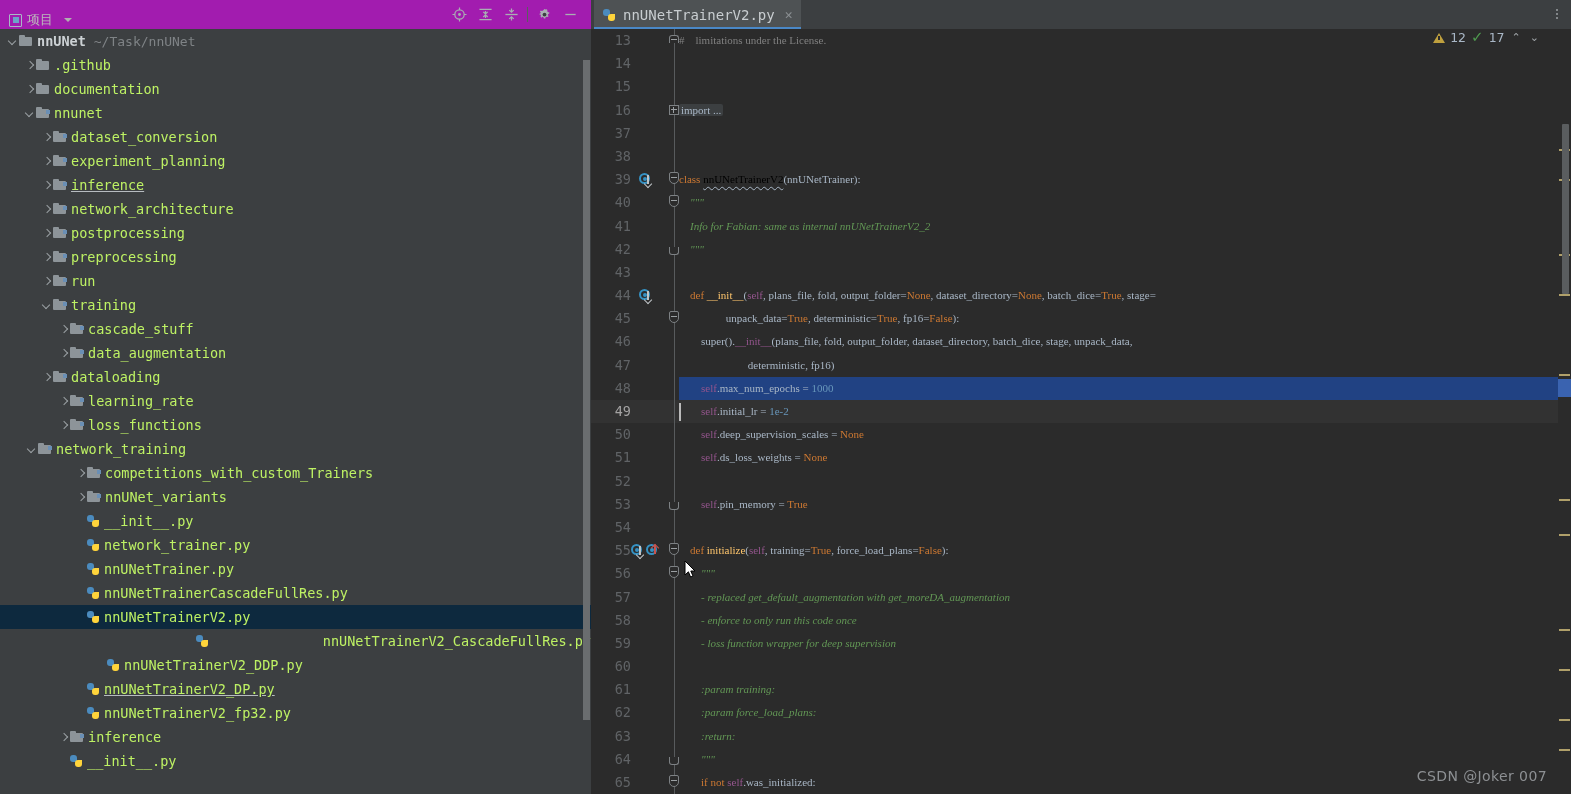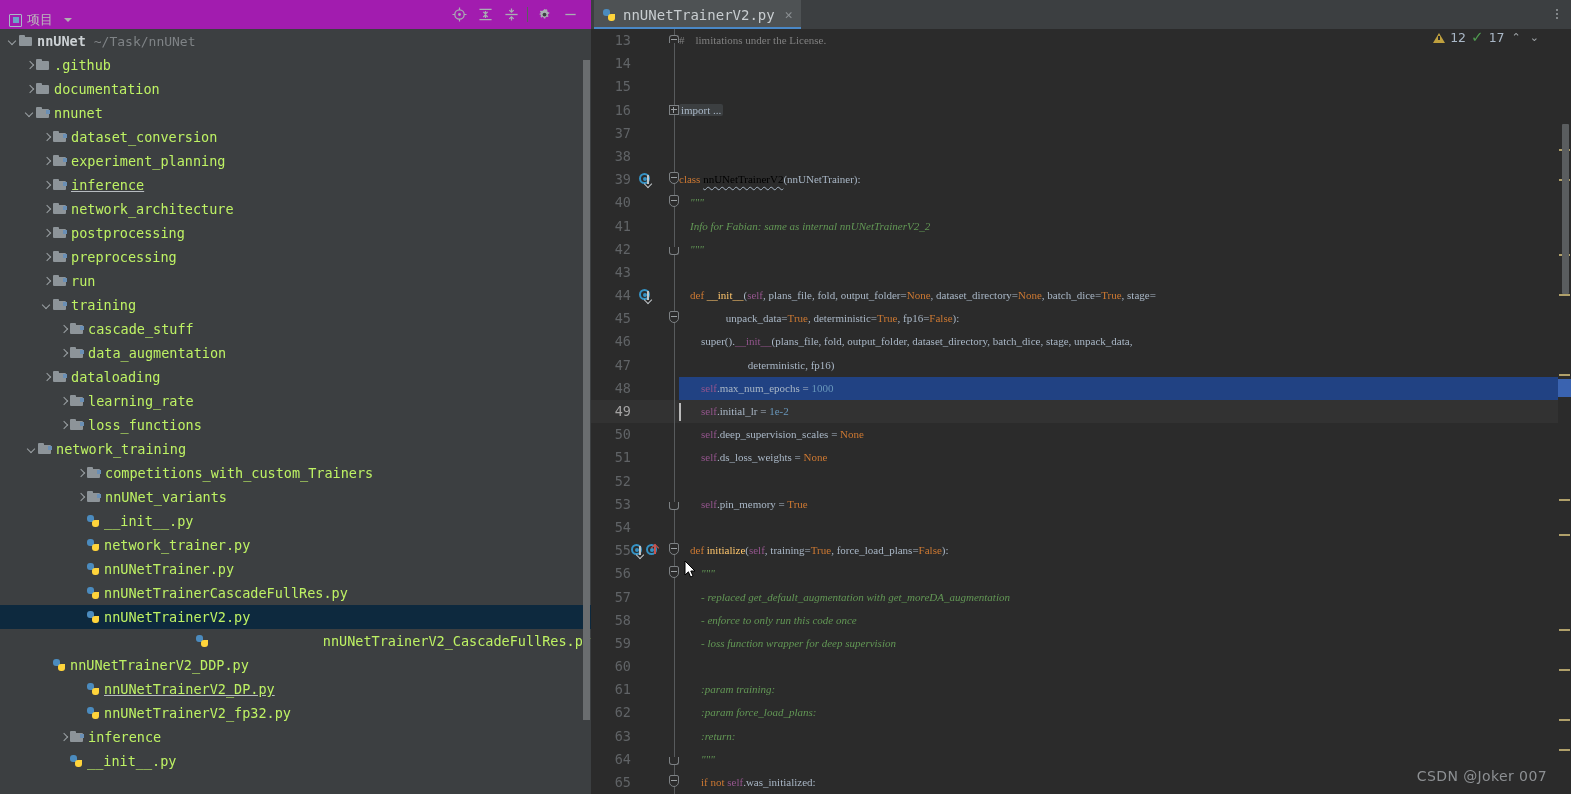--- a/index.html
+++ b/index.html
@@ -351,21 +351,21 @@
         <div class="row sel" style="padding-left: 74px;">
           <span class="arrow"></span>
           <span class="ic-py"></span>
           <span class="lbl">nnUNetTrainerV2.py</span>
         </div>
         <div class="row" style="padding-left: 74px; justify-content: space-between;">
           <span class="arrow"></span>
           <span class="ic-py"></span>
           <span class="lbl">nnUNetTrainerV2_CascadeFullRes.py</span>
         </div>
-        <div class="row" style="padding-left: 40px;">
+        <div class="row" style="padding-left: 94px;">
           <span class="arrow"></span>
           <span class="ic-py"></span>
           <span class="lbl">nnUNetTrainerV2_DDP.py</span>
         </div>
         <div class="row" style="padding-left: 74px; text-decoration: underline;">
           <span class="arrow"></span>
           <span class="ic-py"></span>
           <span class="lbl">nnUNetTrainerV2_DP.py</span>
         </div>
         <div class="row" style="padding-left: 74px;">

